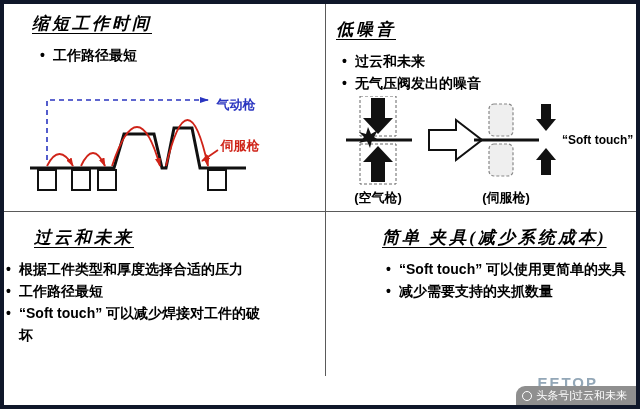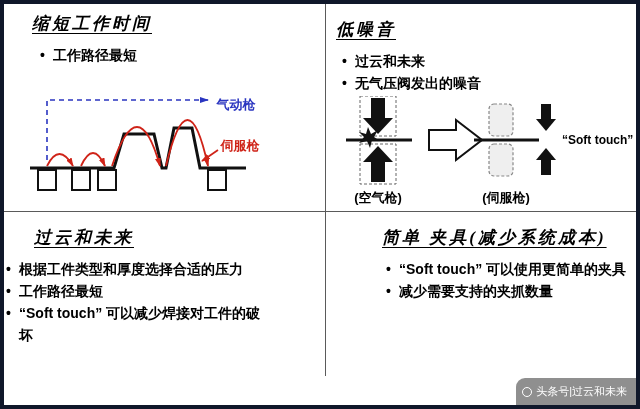--- a/index.html
+++ b/index.html
@@ -30,21 +30,21 @@
   .q-bl ul.bullets { margin-left:-28px; max-width:256px; }
   .q-br ul.bullets { margin-left:4px; }
 
   .diagram { position:absolute; }
   .diag-tl { left:20px; top:84px; }
   .diag-tr { left:8px;  top:86px; }
   svg text { font-family:"Liberation Sans", sans-serif; }
 
   .brand { position:absolute; right:38px; bottom:14px; font-size:15px; font-weight:bold;
            letter-spacing:2px; }
-  .watermark { position:absolute; right:0; bottom:0; height:27px; line-height:17px;
+  .watermark { position:absolute; right:0; bottom:0; height:19px; line-height:17px;
                color:#fff; font-size:11px; padding:0 9px 0 6px;
                border-top-left-radius:9px; display:flex; align-items:center; gap:4px; }
   .wm-icon { width:10px; height:10px; border:1.5px solid #fff; border-radius:50%; display:inline-block; }
 </style>
 </head>
 <body>
 
 <div class="slide">
 
   <div class="divider-v"></div>

